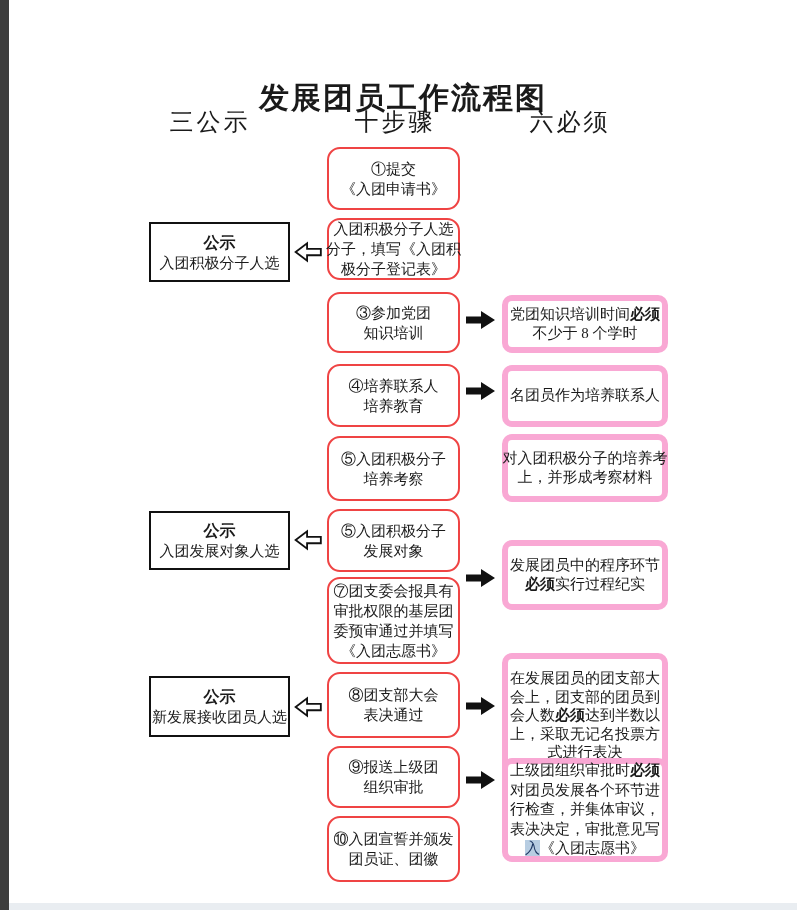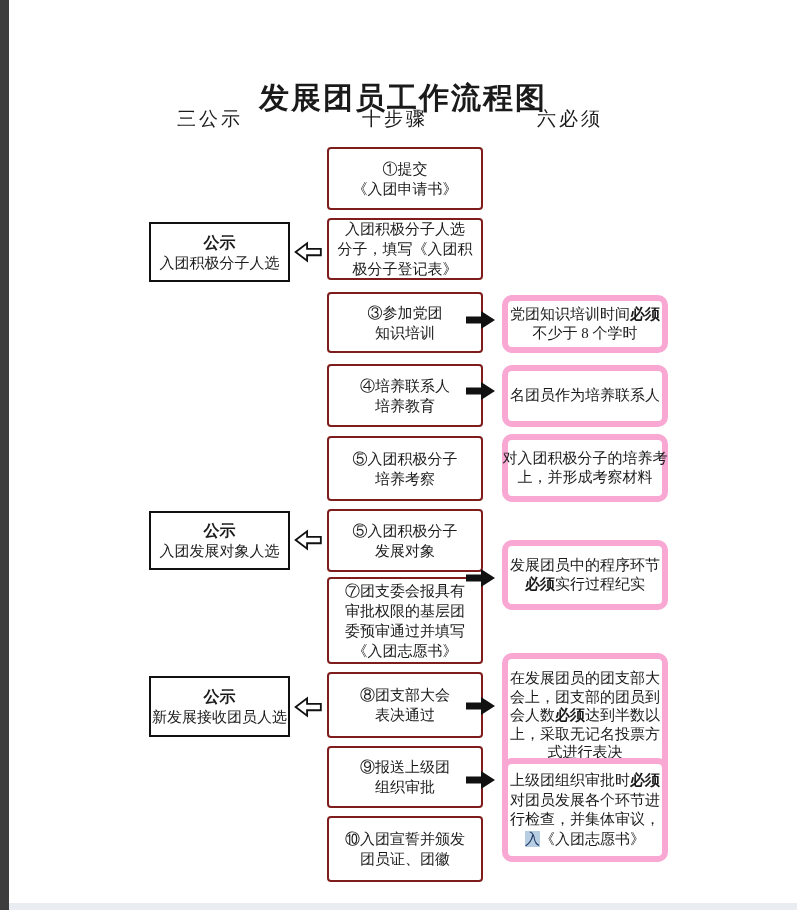--- a/index.html
+++ b/index.html
@@ -8,29 +8,29 @@
     background:#ffffff;color:#1a1a1a;
     font-family:"Liberation Serif","DejaVu Serif",serif;
   }
   .edge-left{position:absolute;left:0;top:0;width:9px;height:910px;background:#3d3d3d}
   .edge-bottom{position:absolute;left:9px;top:903px;width:788px;height:7px;background:#e9edf1}
 
   .title{
     position:absolute;left:9px;top:58px;width:788px;text-align:center;
     font-size:30px;font-weight:bold;letter-spacing:2px;
   }
-  .colh{position:absolute;top:106px;width:150px;text-align:center;font-size:19px;letter-spacing:3px}
+  .colh{position:absolute;top:106px;width:150px;text-align:center;font-size:24px;letter-spacing:3px}
   .colh-left{left:135px}
   .colh-mid{left:320px}
   .colh-right{left:495px}
 
   
   .mbox{
-    position:absolute;left:327px;width:156px;box-sizing:border-box;
-    border:2px solid #7f1d1d;border-radius:4px;background:#fff;
+    position:absolute;left:327px;width:133px;box-sizing:border-box;
+    border:2px solid #ef4444;border-radius:13px;background:#fff;
     display:flex;flex-direction:column;justify-content:center;align-items:center;
     font-size:15px;line-height:20px;text-align:center;white-space:nowrap;
   }
   .m1{top:147px;height:63px}
   .m2{top:218px;height:62px}
   .m3{top:292px;height:61px}
   .m4{top:364px;height:63px}
   .m5{top:436px;height:65px}
   .m6{top:509px;height:63px}
   .m7{top:577px;height:87px}
@@ -166,20 +166,21 @@
     <div class="ln"><span>在发展团员的团支部大</span></div>
     <div class="ln"><span>会上，团支部的团员到</span></div>
     <div class="ln"><span>会人数</span><span class="b">必须</span><span>达到半数以</span></div>
     <div class="ln"><span>上，采取无记名投票方</span></div>
     <div class="ln"><span>式进行表决</span></div>
   </div>
 <div class="rbox r6">
     <div class="ln"><span>上级团组织审批时</span><span class="b">必须</span></div>
     <div class="ln"><span>对团员发展各个环节进</span></div>
     <div class="ln"><span>行检查，并集体审议，</span></div>
+    <div class="ln"><span>表决决定，审批意见写</span></div>
     <div class="ln"><span class="hl">入</span><span>《入团志愿书》</span></div>
   </div>
 
 <svg class="arr sa1" viewBox="0 0 30 22">
     <path d="M0 7.5 H15 V2 L29 11 L15 20 V14.5 H0 Z" fill="#111"></path>
   </svg>
 <svg class="arr sa2" viewBox="0 0 30 22">
     <path d="M0 7.5 H15 V2 L29 11 L15 20 V14.5 H0 Z" fill="#111"></path>
   </svg>
 <svg class="arr sa3" viewBox="0 0 30 22">

